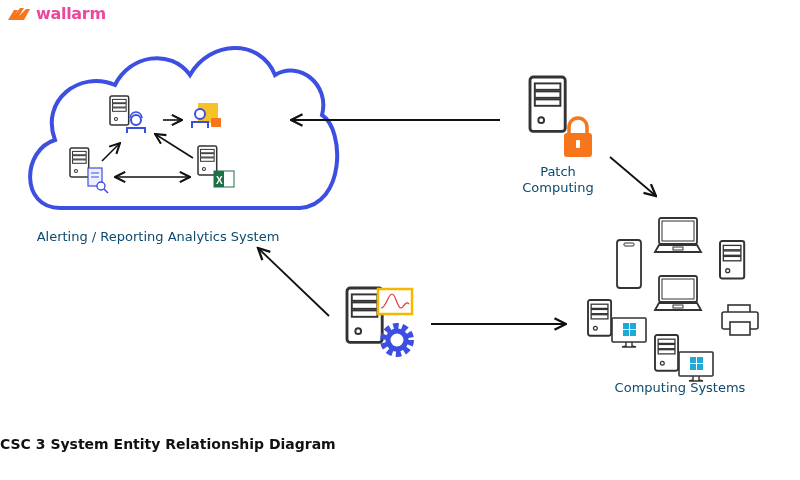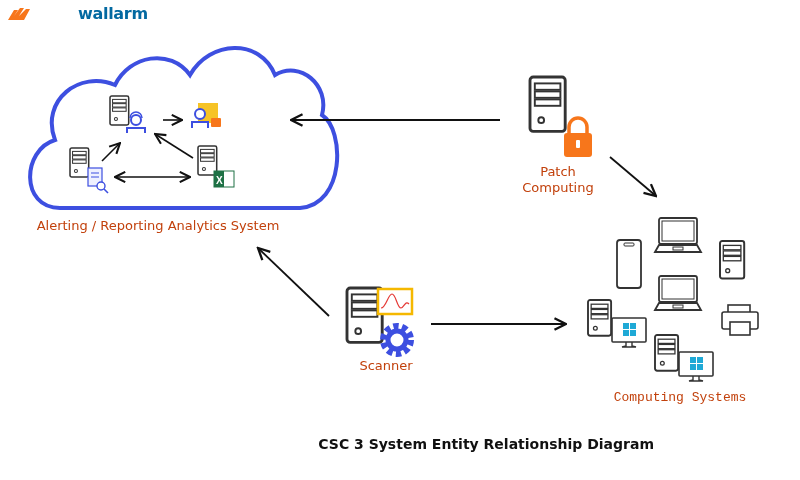--- a/index.html
+++ b/index.html
@@ -1,20 +1,20 @@
 <!DOCTYPE html>
 <html><head>
 <meta charset="utf-8">
 <style>
   html,body{margin:0;padding:0;background:#fff;}
   body{width:800px;height:480px;position:relative;overflow:hidden;font-family:"DejaVu Sans",sans-serif;color:#111;}
   .abs{position:absolute;}
-  .logo-text{left:36px;top:4px;font-size:16px;font-weight:bold;color:#0369a1;letter-spacing:-0.3px;margin-left:42px;}
-  .label{font-size:13px;text-align:center;line-height:16px;color:#c2410c;}
-  .title{left:0;width:654px;top:436px;text-align:right;font-size:14px;font-weight:bold;}
+  .logo-text{left:36px;top:4px;font-size:16px;font-weight:bold;color:#ec4899;letter-spacing:-0.3px;}
+  .label{font-size:13px;text-align:center;line-height:16px;color:#0c4a6e;}
+  .title{left:0;width:654px;top:436px;text-align:left;font-size:14px;font-weight:bold;}
   svg{position:absolute;left:0;top:0;}
 </style>
 </head>
 <body>
 
 <svg width="800" height="480" viewBox="0 0 800 480">
   <defs>
     <marker id="ah" viewBox="0 0 10 10" refX="9" refY="5" markerWidth="8" markerHeight="8" orient="auto-start-reverse">
       <path d="M1,1 L9,5 L1,9" fill="none" stroke="#111" stroke-width="1.6"></path>
     </marker>
@@ -135,26 +135,25 @@
   </g>
 
   <line x1="500" y1="120" x2="291" y2="120" stroke="#111" stroke-width="1.8" marker-end="url(#ah)"></line>
   <line x1="610" y1="157" x2="656" y2="196" stroke="#111" stroke-width="1.8" marker-end="url(#ah)"></line>
   <line x1="329" y1="316" x2="258" y2="248" stroke="#111" stroke-width="1.8" marker-end="url(#ah)"></line>
   <line x1="431" y1="324" x2="566" y2="324" stroke="#111" stroke-width="1.8" marker-end="url(#ah)"></line>
 </svg>
 
 <div class="abs logo-text">wallarm</div>
 
-<div class="abs label" style="left:0;width:316px;top:218px;">Alerting / Reporting Analytics System</div>
+<div class="abs label" style="left:0;width:316px;top:229px;">Alerting / Reporting Analytics System</div>
 
 <div class="abs label" style="left:480px;width:156px;top:164px;">
   <div>Patch</div>
   <div>Computing</div>
 </div>
 
 <div class="abs label" style="left:286px;width:200px;top:358px;">
-  <div>Scanner</div>
 </div>
 
-<div class="abs label" style="left:580px;width:200px;top:390px;font-family:Liberation Mono, monospace;">Computing Systems</div>
+<div class="abs label" style="left:580px;width:200px;top:380px;">Computing Systems</div>
 
 <div class="abs title">CSC 3 System Entity Relationship Diagram</div>
 
 </body></html>

